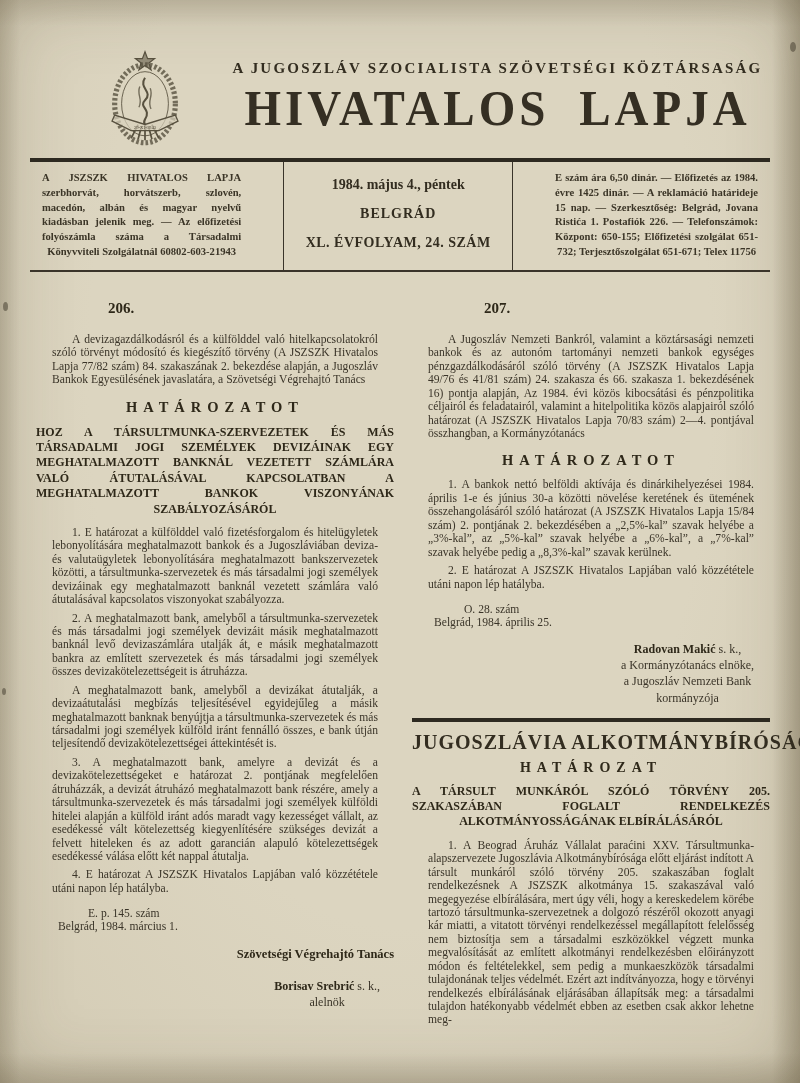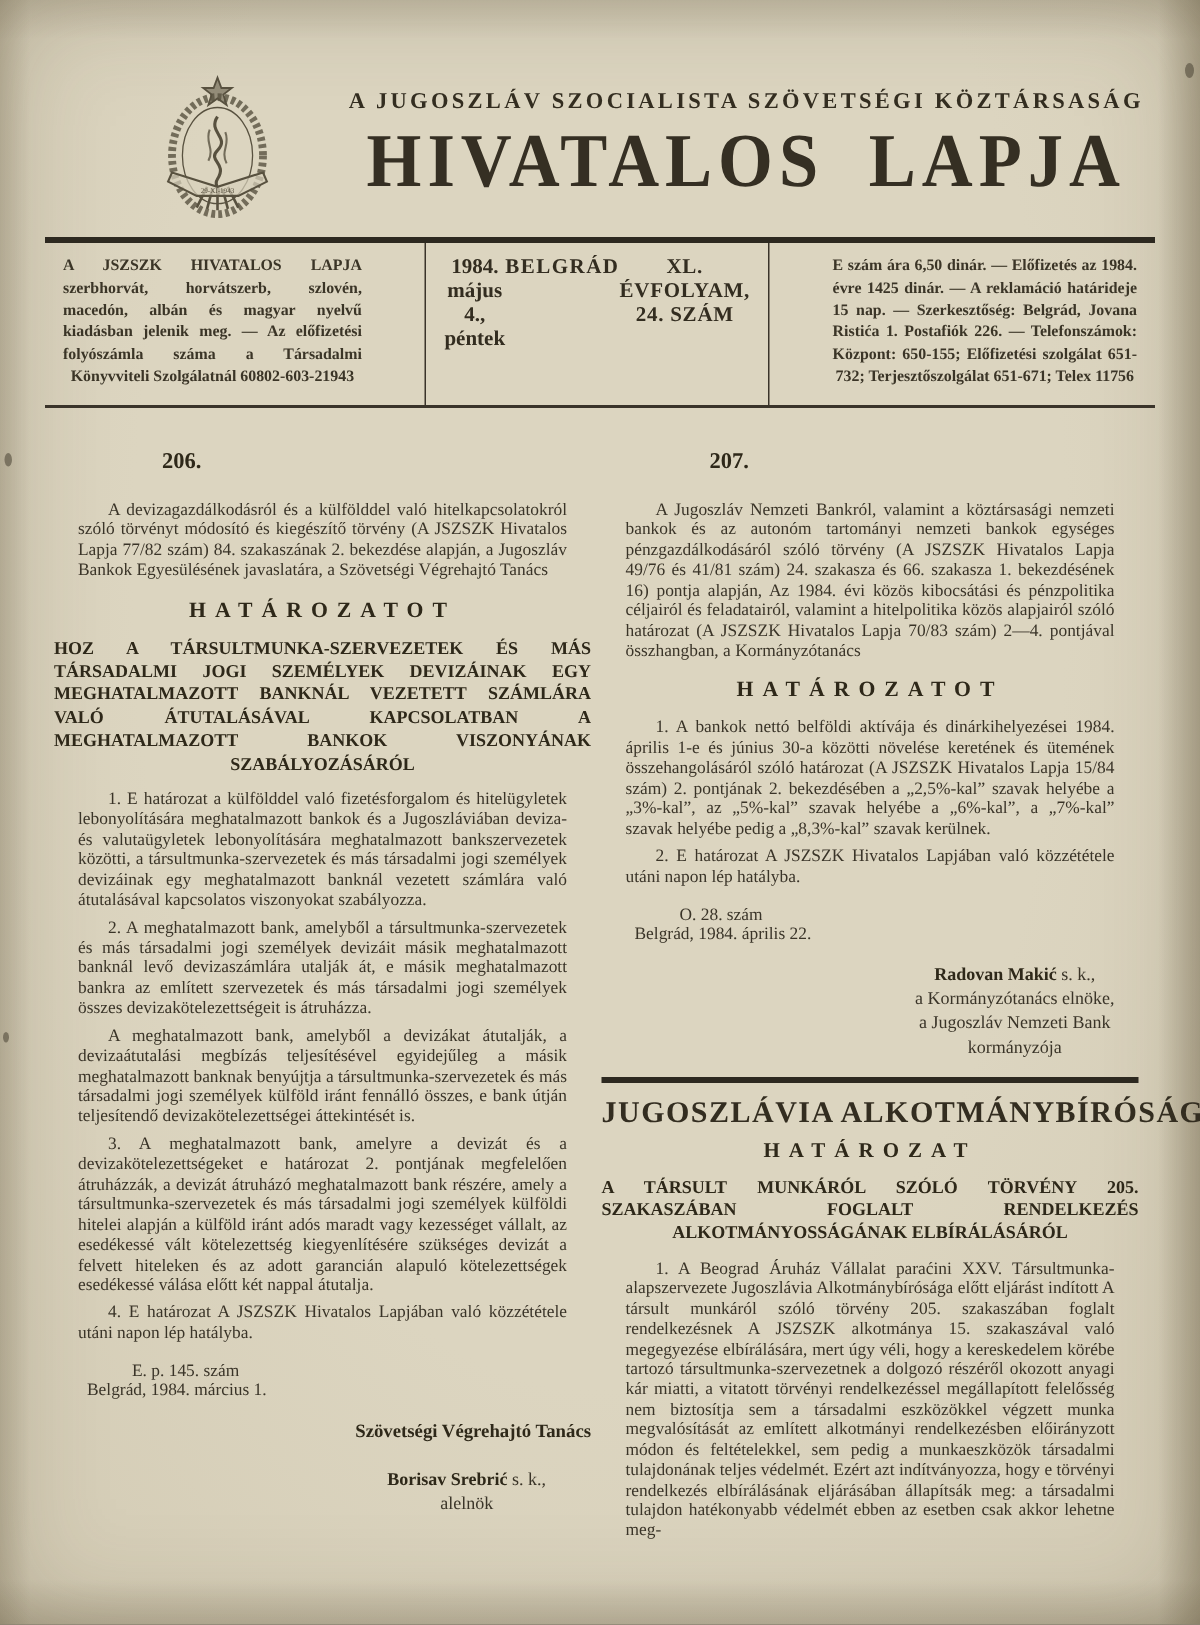--- a/index.html
+++ b/index.html
@@ -39,49 +39,49 @@
   .info-strip{
     margin:0 30px;
     border-top:4px solid #2d2920;
     border-bottom:2px solid #3a342a;
     display:flex;align-items:stretch;gap:30px;
   }
   .info-cell{padding:9px 12px 10px;box-sizing:border-box;}
   .info-left{width:243px;font-size:10.6px;font-weight:bold;line-height:1.4;
     text-align:justify;text-align-last:center;color:#3b3527;}
   .info-center{width:250px;border-left:1.5px solid #3a342a;border-right:1.5px solid #3a342a;
-    display:flex;flex-direction:row;justify-content:space-around;text-align:center;
+    display:flex;flex-direction:column;justify-content:space-around;text-align:center;
     font-weight:bold;color:#332d20;padding-bottom:12px;}
   .info-date{font-size:14px;}
   .info-city{font-size:14px;letter-spacing:1px;}
   .info-volume{font-size:14px;letter-spacing:.5px;}
   .info-right{width:247px;font-size:10.6px;font-weight:bold;line-height:1.4;
     text-align:justify;text-align-last:center;color:#3b3527;}
 
   
-  .body-columns{display:flex;gap:7px;margin:24px 30px 0 36px;}
+  .body-columns{display:flex;gap:18px;margin:24px 30px 0 36px;}
   .col{width:358px;box-sizing:border-box;}
   .item-number{font-size:15px;font-weight:bold;color:#2e2819;padding-left:72px;margin:4px 0 16px;}
   .col p{
     margin:0 16px 5px;font-size:11.6px;line-height:1.16;text-align:justify;
     text-indent:20px;
   }
   .decree-word{
     text-align:center;font-weight:bold;font-size:14.5px;letter-spacing:6px;
     color:#2e2819;margin:12px 0 9px;
   }
   .decree-title{
     font-weight:bold;font-size:12px;line-height:1.28;color:#2e2819;
     text-align:justify;text-align-last:center;margin:0 0 9px;
   }
   .ref-line{font-size:11.6px;padding-left:52px;margin-top:12px;}
   .place-line{font-size:11.6px;padding-left:22px;}
   .org-line{text-align:right;font-weight:bold;font-size:12.5px;margin:14px 0 16px;color:#2e2819;}
   .sig-block{width:fit-content;margin-left:auto;text-align:center;font-size:12px;line-height:1.35;}
-  .sig-left{margin-right:30px;}
+  .sig-left{margin-right:14px;}
   .sig-right{margin-right:16px;}
   .sig-name{font-weight:bold;color:#2e2819;}
   .sig-name .suffix{font-weight:normal;color:#3a3428;}
   .section-rule{border:none;border-top:4px solid #2d2920;margin:12px 0 9px;}
   .court-title{
     font-size:20px;font-weight:600;letter-spacing:1px;color:#332d20;
     text-align:center;white-space:nowrap;margin:2px 0 6px;
   }
   .court-decree-word{letter-spacing:6px;font-size:14px;margin:6px 0 8px;}
 </style>
@@ -151,21 +151,21 @@
       </div>
     </section>
 
     <section class="col">
       <div class="item-number">207.</div>
       <p>A Jugoszláv Nemzeti Bankról, valamint a köztársasági nemzeti bankok és az autonóm tartományi nemzeti bankok egységes pénzgazdálkodásáról szóló törvény (A JSZSZK Hivatalos Lapja 49/76 és 41/81 szám) 24. szakasza és 66. szakasza 1. bekezdésének 16) pontja alapján, Az 1984. évi közös kibocsátási és pénzpolitika céljairól és feladatairól, valamint a hitelpolitika közös alapjairól szóló határozat (A JSZSZK Hivatalos Lapja 70/83 szám) 2—4. pontjával összhangban, a Kormányzótanács</p>
       <div class="decree-word">HATÁROZATOT</div>
       <p>1. A bankok nettó belföldi aktívája és dinárkihelyezései 1984. április 1-e és június 30-a közötti növelése keretének és ütemének összehangolásáról szóló határozat (A JSZSZK Hivatalos Lapja 15/84 szám) 2. pontjának 2. bekezdésében a „2,5%-kal” szavak helyébe a „3%-kal”, az „5%-kal” szavak helyébe a „6%-kal”, a „7%-kal” szavak helyébe pedig a „8,3%-kal” szavak kerülnek.</p>
       <p>2. E határozat A JSZSZK Hivatalos Lapjában való közzététele utáni napon lép hatályba.</p>
       <div class="ref-line">O. 28. szám</div>
-      <div class="place-line">Belgrád, 1984. április 22.</div>
+      <div class="place-line">Belgrád, 1984. április 25.</div>
       <div class="sig-block sig-right" style="margin-top:12px;">
         <div class="sig-name"><span>Radovan Makić</span><span class="suffix"> s. k.,</span></div>
         <div>a Kormányzótanács elnöke,</div>
         <div>a Jugoszláv Nemzeti Bank</div>
         <div>kormányzója</div>
       </div>
 
       <hr class="section-rule">
 
       <div class="court-title">JUGOSZLÁVIA ALKOTMÁNYBÍRÓSÁGA</div>

